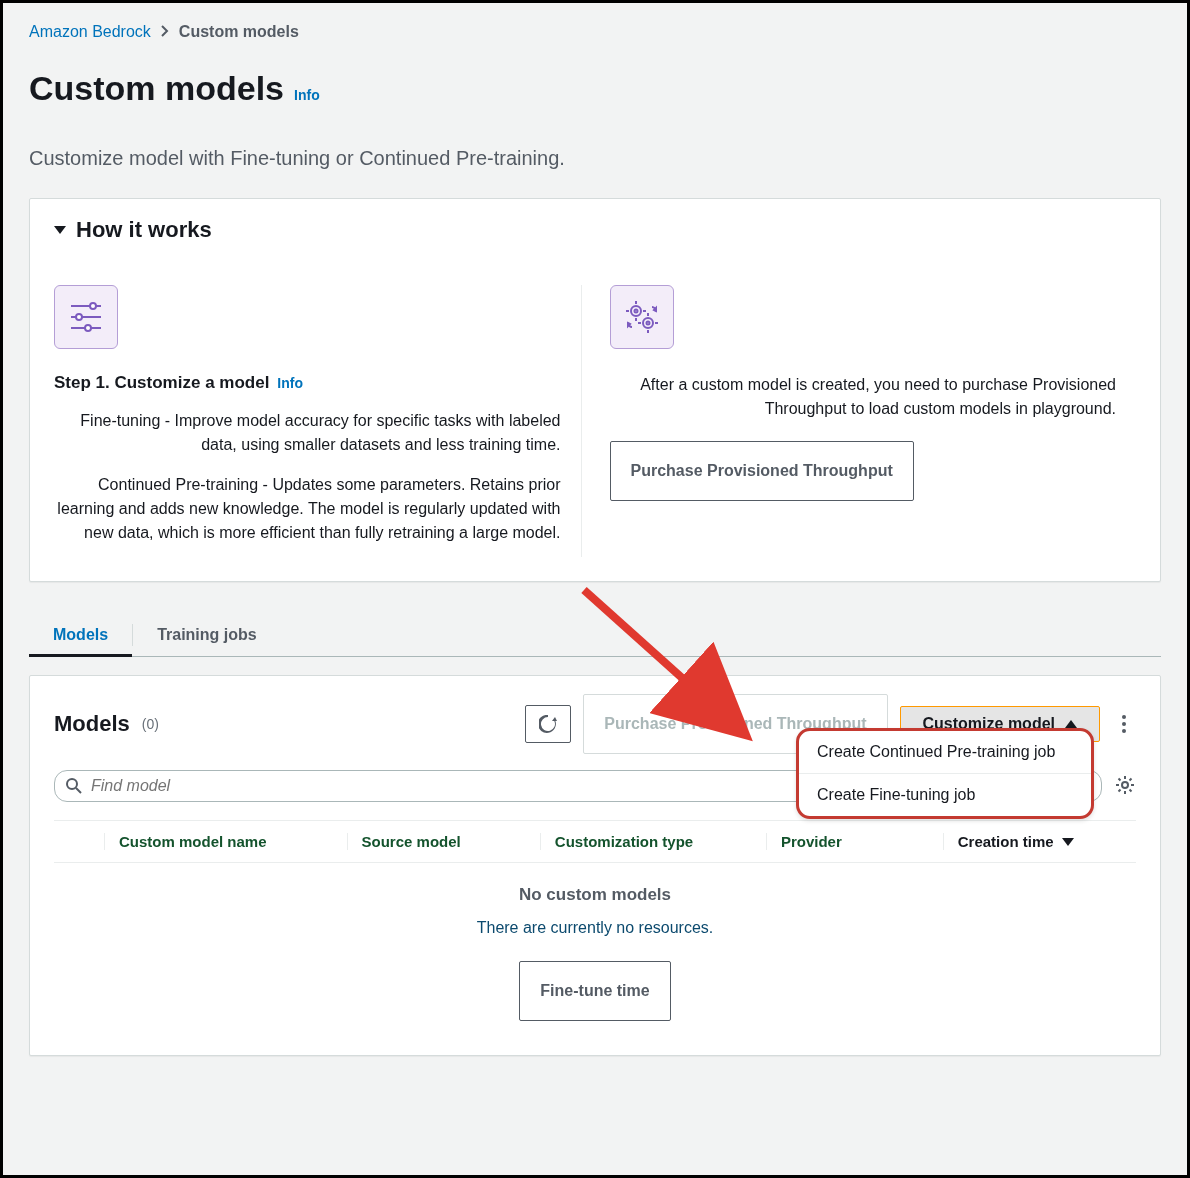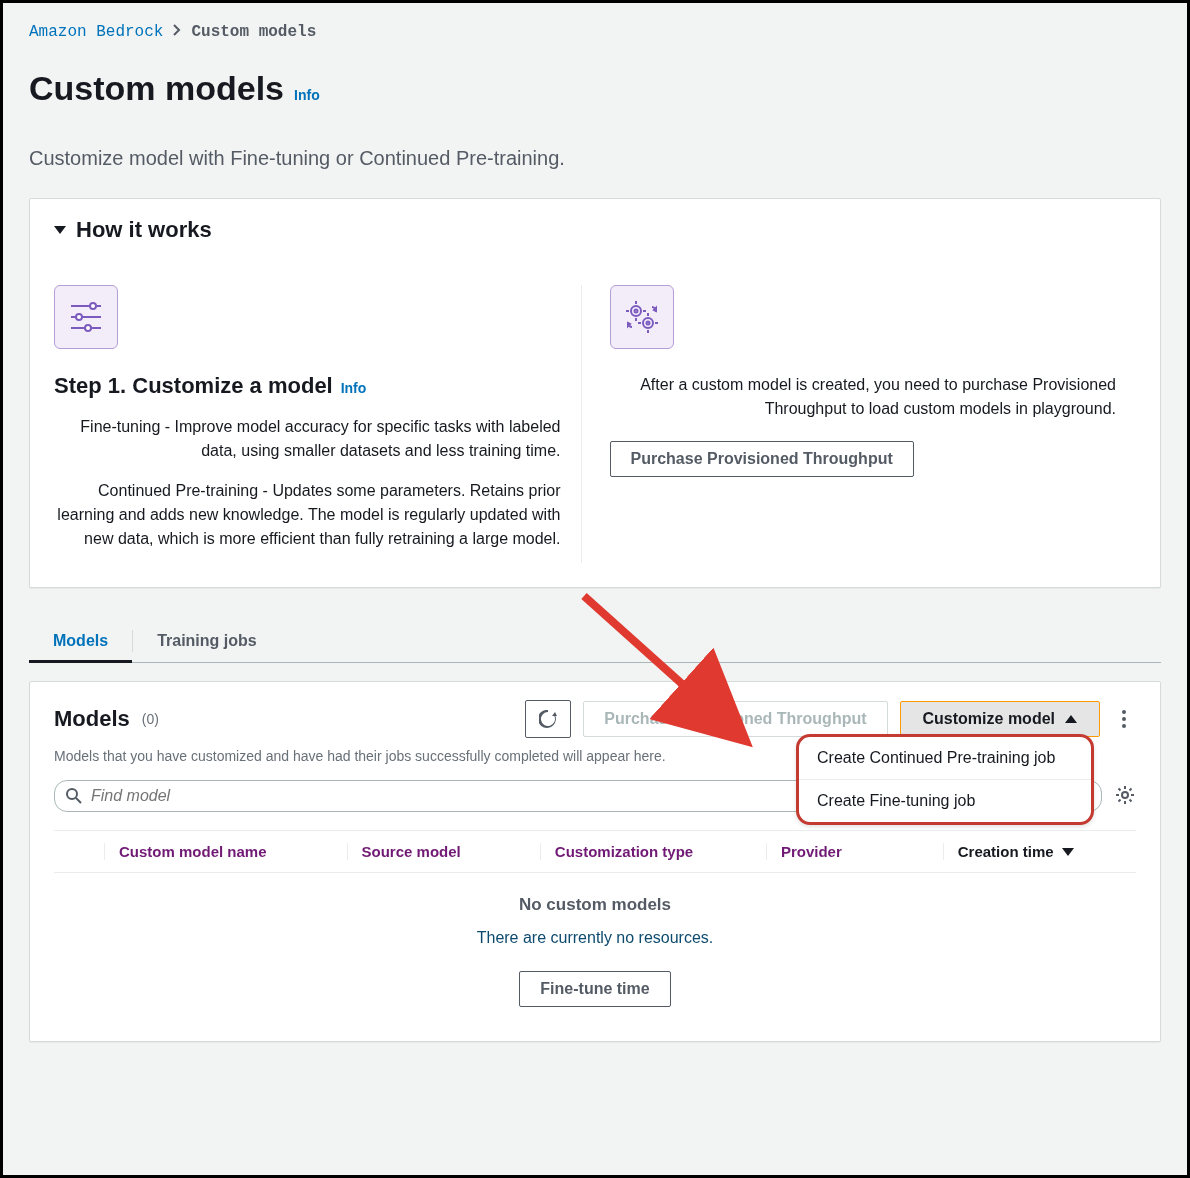--- a/index.html
+++ b/index.html
@@ -7,41 +7,41 @@
     font-family: "Amazon Ember", "Helvetica Neue", Arial, sans-serif;
     background: #f2f3f3;
     color: #16191f;
     font-size: 14px;
     width: 1190px;
     height: 1178px;
     border: 3px solid #000;
     padding: 20px 26px;
   }
   a { color: #0073bb; text-decoration: none; }
-  .breadcrumb { display: flex; align-items: center; gap: 10px; margin-bottom: 28px; font-size: 16px; font-family: Liberation Mono, monospace; }
+  .breadcrumb { display: flex; align-items: center; gap: 10px; margin-bottom: 28px; font-size: 16px; }
   .breadcrumb .sep { color: #545b64; }
   .breadcrumb .current { color: #545b64; font-weight: 600; }
   .page-title-row { display: flex; align-items: baseline; gap: 10px; margin-bottom: 10px; }
   h1.page-title { font-size: 34px; font-weight: 700; color: #16191f; }
   .info-link { color: #0073bb; font-size: 14px; font-weight: 700; }
   .subtitle { color: #545b64; font-size: 20px; margin-bottom: 28px; margin-top: 39px; }
 
   .panel { background: #fff; border: 1px solid #d5dbdb; border-radius: 2px; box-shadow: 0 1px 1px rgba(0,0,0,0.05); }
   .how-header { display:flex; align-items:center; gap: 10px; padding: 18px 24px; }
   .caret-down { width:0; height:0; border-left:6px solid transparent; border-right:6px solid transparent; border-top:8px solid #16191f; }
   .how-title { font-size: 22px; font-weight: 700; }
 
   .steps { display:flex; padding: 24px; gap: 0; }
   .step { flex:1; padding: 0 20px 12px 0; }
   .step + .step { border-left: 1px solid #eaeded; padding-left: 28px; }
   .step-icon { width:64px; height:64px; border:1px solid #b49ed6; border-radius:6px; background:#f3edf9; display:flex; align-items:center; justify-content:center; margin-bottom:24px; }
-  .step h3 { font-size:22px; font-weight:700; margin-bottom:20px; display:inline; }
+  .step h3 { font-size:17px; font-weight:700; margin-bottom:20px; display:inline; }
   .step .info-link { margin-left:4px; }
   .step p { font-size:16px; color:#16191f; line-height:1.5; margin-top:16px;text-align:right; }
-  .btn { display:inline-block; border:1px solid #545b64; border-radius:2px; padding:8px 20px; font-weight:700; font-size:16px; background:#fff; color:#545b64; cursor:pointer; }
+  .btn { display:inline-block; border:1px solid #545b64; border-radius:2px; padding:20px 20px; font-weight:700; font-size:16px; background:#fff; color:#545b64; cursor:pointer; }
   .btn.disabled { color:#aab7b8; border-color:#d5dbdb; }
   .step .btn { margin-top:20px; }
 
   .tabs { display:flex; gap:0; margin-top:32px; border-bottom:1px solid #aab7b8; }
   .tab { padding: 12px 24px; font-size:16px; font-weight:700; color:#545b64; cursor:pointer; position:relative; }
   .tab.active { color:#0073bb; }
   .tab.active::after { content:""; position:absolute; left:0; right:0; bottom:-1px; height:3px; background:#16191f; }
   .tab-divider { width:1px; background:#d5dbdb; margin:10px 0; }
 
   .models-panel { margin-top: 18px; padding: 18px 24px 28px; position:relative; }
@@ -56,21 +56,21 @@
   .overflow-dots span { width:4px; height:4px; border-radius:50%; background:#545b64; }
   .models-desc { color:#687078; font-size:14px; margin-top:10px; }
   .search-row { display:flex; align-items:center; gap:12px; margin-top:16px; }
   .search-box { flex:1; display:flex; align-items:center; border:1px solid #aab7b8; border-radius:13px; padding:6px 10px; background:#fff; }
   .search-box svg { flex-shrink:0; }
   .search-box input { border:none; outline:none; font-size:16px; margin-left:8px; flex:1; font-style:italic; color:#687078; background:transparent; }
   .gear-btn { cursor:pointer; color:#545b64; }
 
   .table { margin-top:18px; }
   .table-head { display:flex; border-top:1px solid #eaeded; border-bottom:1px solid #eaeded; padding:12px 0; }
-  .th { font-size:15px; font-weight:700; color:#701a75; padding:0 14px; border-left:1px solid #eaeded; }
+  .th { font-size:15px; font-weight:700; color:#14532d; padding:0 14px; border-left:1px solid #eaeded; }
   .th:first-child { border-left:none; }
   .th.checkbox-col { width:50px; }
   .th.sortable { display:flex; align-items:center; gap:8px; color:#16191f; }
   .empty { text-align:center; padding:22px 0 6px; }
   .empty-title { font-size:17px; font-weight:700; color:#545b64; margin-bottom:14px; }
   .empty-text { color:#0c4a6e; font-size:16px; margin-bottom:24px; }
 
   .dropdown { position:absolute; top:52px; right:66px; width:298px; border:3px solid #c43a31; border-radius:14px; background:#fff; box-shadow:0 2px 4px rgba(0,0,0,0.12); overflow:hidden; }
   .dropdown-item { padding:12px 18px; font-size:16px; color:#16191f; cursor:pointer; }
   .dropdown-item + .dropdown-item { border-top:1px solid #eaeded; }
@@ -172,21 +172,20 @@
         <span>Customize model</span>
         <span class="caret-up"></span>
       </button>
       <div class="overflow-dots">
           <span></span>
           <span></span>
           <span></span>
         </div>
     </div>
   </div>
-  <p class="models-desc">Models that you have customized and have had their jobs successfully completed will appear here.</p>
 
   <div class="search-row">
     <div class="search-box">
       <svg width="18" height="18" viewBox="0 0 18 18">
           <circle cx="7" cy="7" r="5" stroke="#545b64" stroke-width="2" fill="none"></circle>
           <line x1="11" y1="11" x2="16" y2="16" stroke="#545b64" stroke-width="2"></line>
         </svg>
       <input type="text" placeholder="Find model" style="">
     </div>
     <span class="gear-btn">

